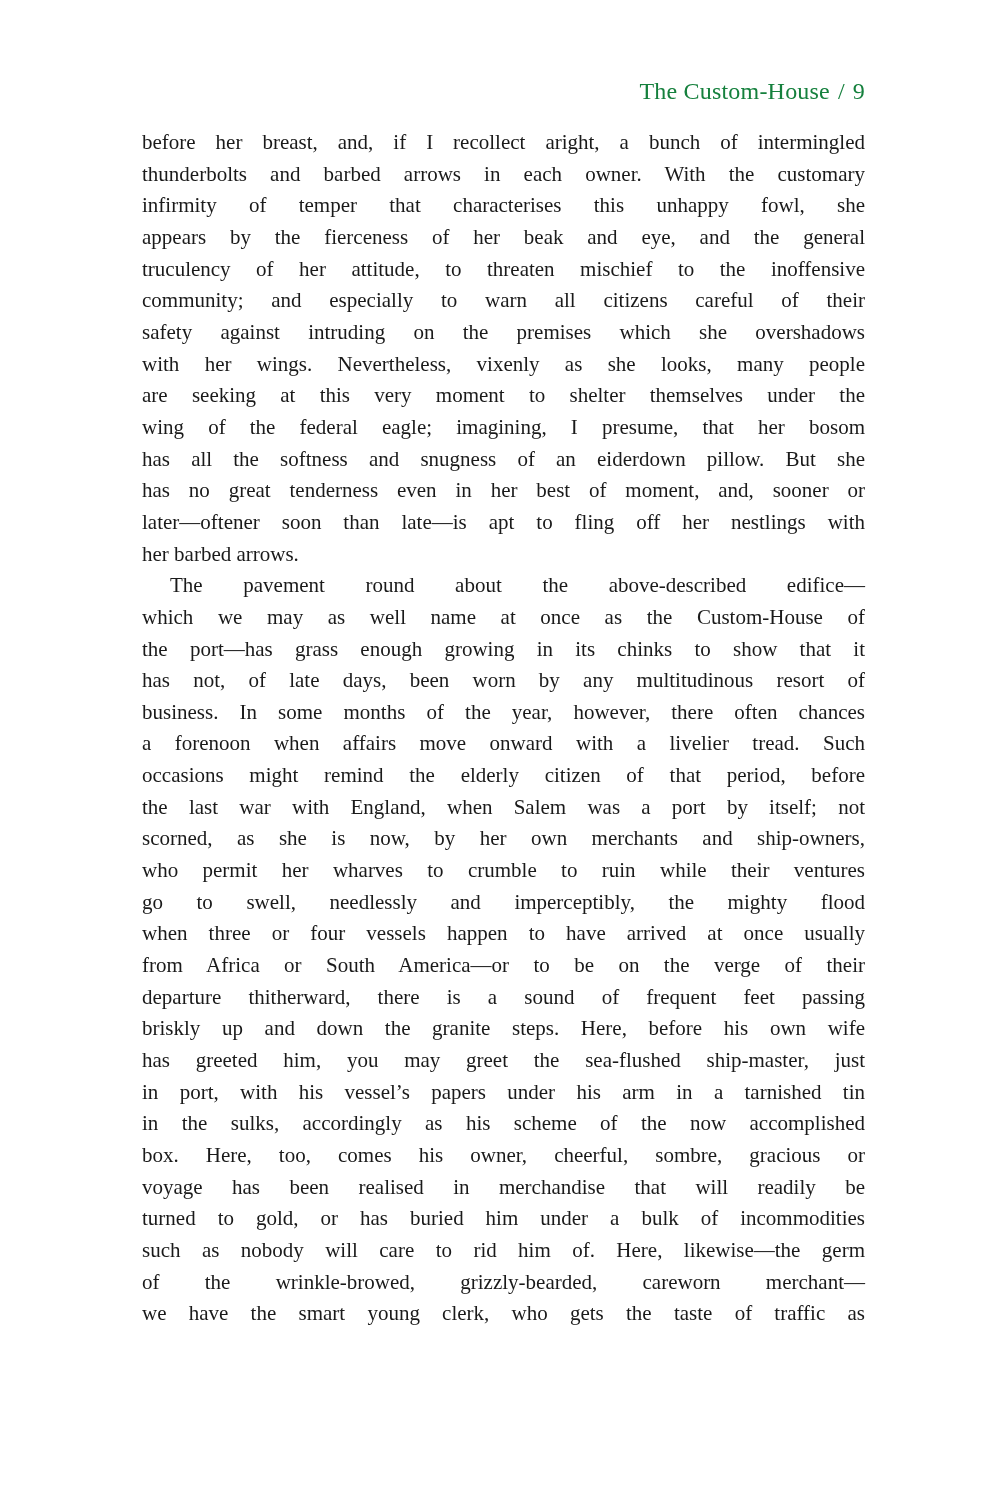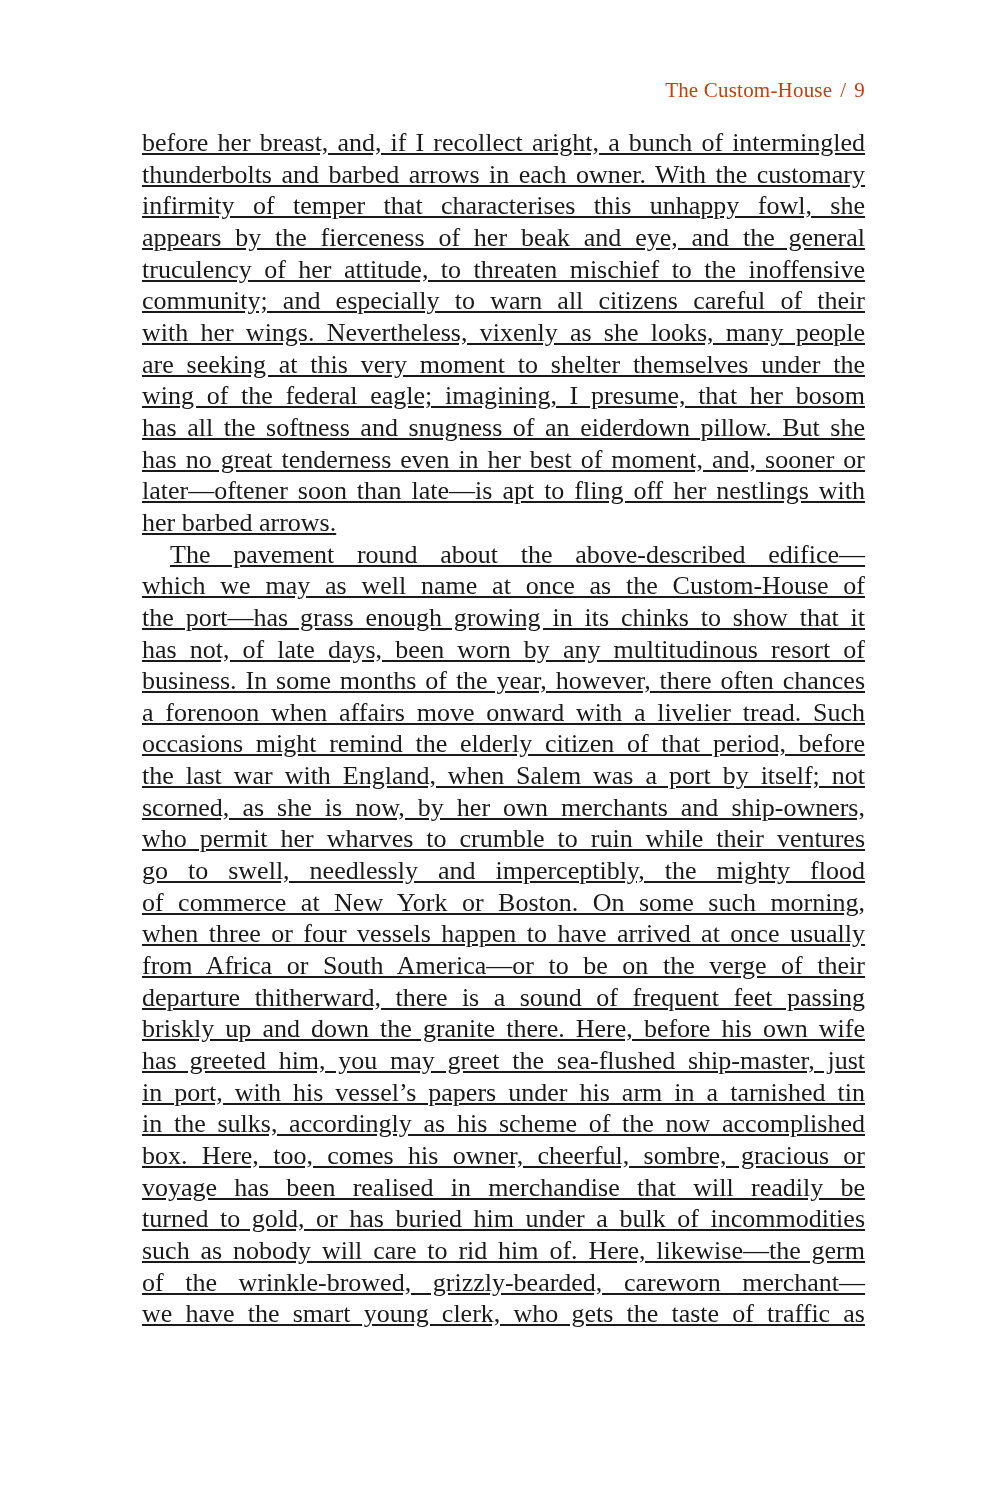--- a/index.html
+++ b/index.html
@@ -12,44 +12,43 @@
       height: 1500px;
       position: relative;
       overflow: hidden;
       font-family: "Liberation Serif", "DejaVu Serif", serif;
       color: #1a1a1a;
     }
     .running-head {
       position: absolute;
       top: 78px;
       right: 116px;
-      font-size: 21px;
+      font-size: 24px;
       letter-spacing: 0.2px;
-      color: #c2410c;
+      color: #15803d;
       white-space: nowrap;
     }
     .running-head .sep {
       margin: 0 8px;
     }
     .body-text {
       position: absolute;
       top: 127px;
       left: 142px;
       width: 723px;
     }
     .line {
       display: block;
       height: 31.66px;
       line-height: 31.66px;
-      font-size: 26px;
+      font-size: 21px;
       white-space: nowrap;
       text-align: justify;
       text-align-last: justify;
       overflow: visible;
-      text-decoration: underline;
     }
     .line.last {
       text-align: right;
       text-align-last: left;
     }
     .line.indent {
       padding-left: 28px;
     }
   </style>
 </head>
@@ -60,45 +59,45 @@
 </div>
 
 <div class="body-text" id="body-text">
     <div>
       <span class="line">before her breast, and, if I recollect aright, a bunch of intermingled</span>
       <span class="line">thunderbolts and barbed arrows in each owner. With the customary</span>
       <span class="line">infirmity of temper that characterises this unhappy fowl, she</span>
       <span class="line">appears by the fierceness of her beak and eye, and the general</span>
       <span class="line">truculency of her attitude, to threaten mischief to the inoffensive</span>
       <span class="line">community; and especially to warn all citizens careful of their</span>
+      <span class="line">safety against intruding on the premises which she overshadows</span>
       <span class="line">with her wings. Nevertheless, vixenly as she looks, many people</span>
       <span class="line">are seeking at this very moment to shelter themselves under the</span>
       <span class="line">wing of the federal eagle; imagining, I presume, that her bosom</span>
       <span class="line">has all the softness and snugness of an eiderdown pillow. But she</span>
       <span class="line">has no great tenderness even in her best of moment, and, sooner or</span>
       <span class="line">later—oftener soon than late—is apt to fling off her nestlings with</span>
       <span class="line last">her barbed arrows.</span>
     </div>
     <div>
       <span class="line indent">The pavement round about the above-described edifice—</span>
       <span class="line">which we may as well name at once as the Custom-House of</span>
       <span class="line">the port—has grass enough growing in its chinks to show that it</span>
       <span class="line">has not, of late days, been worn by any multitudinous resort of</span>
       <span class="line">business. In some months of the year, however, there often chances</span>
       <span class="line">a forenoon when affairs move onward with a livelier tread. Such</span>
       <span class="line">occasions might remind the elderly citizen of that period, before</span>
       <span class="line">the last war with England, when Salem was a port by itself; not</span>
       <span class="line">scorned, as she is now, by her own merchants and ship-owners,</span>
       <span class="line">who permit her wharves to crumble to ruin while their ventures</span>
       <span class="line">go to swell, needlessly and imperceptibly, the mighty flood</span>
-      <span class="line">of commerce at New York or Boston. On some such morning,</span>
       <span class="line">when three or four vessels happen to have arrived at once usually</span>
       <span class="line">from Africa or South America—or to be on the verge of their</span>
       <span class="line">departure thitherward, there is a sound of frequent feet passing</span>
-      <span class="line">briskly up and down the granite there. Here, before his own wife</span>
+      <span class="line">briskly up and down the granite steps. Here, before his own wife</span>
       <span class="line">has greeted him, you may greet the sea-flushed ship-master, just</span>
       <span class="line">in port, with his vessel’s papers under his arm in a tarnished tin</span>
       <span class="line">in the sulks, accordingly as his scheme of the now accomplished</span>
       <span class="line">box. Here, too, comes his owner, cheerful, sombre, gracious or</span>
       <span class="line">voyage has been realised in merchandise that will readily be</span>
       <span class="line">turned to gold, or has buried him under a bulk of incommodities</span>
       <span class="line">such as nobody will care to rid him of. Here, likewise—the germ</span>
       <span class="line">of the wrinkle-browed, grizzly-bearded, careworn merchant—</span>
       <span class="line">we have the smart young clerk, who gets the taste of traffic as</span>
     </div>

